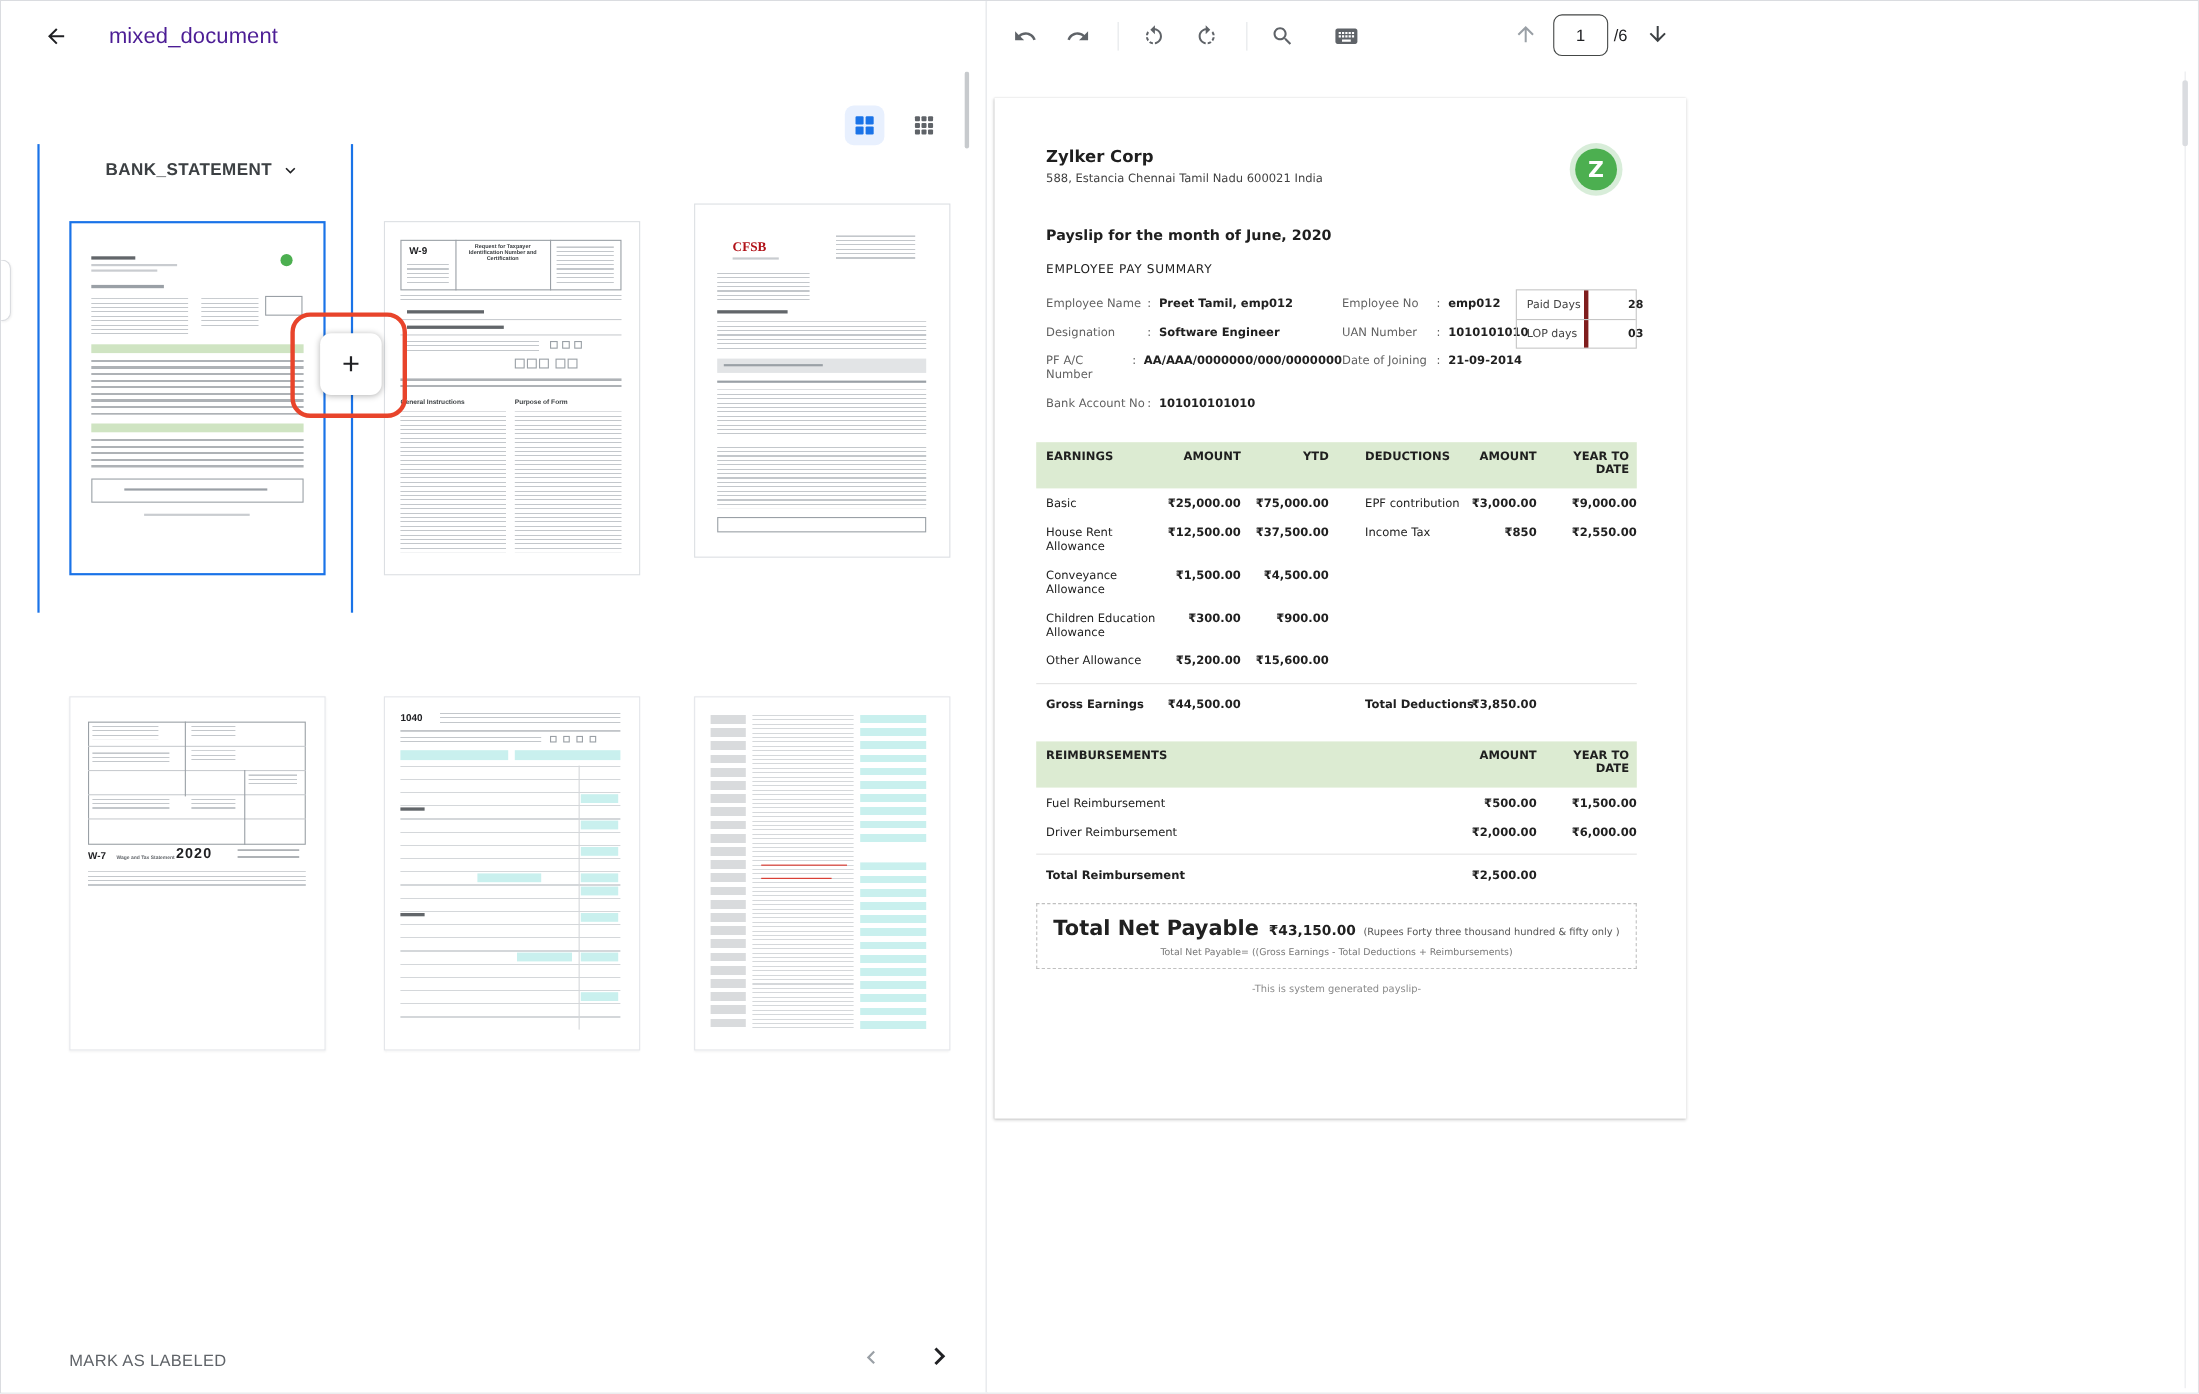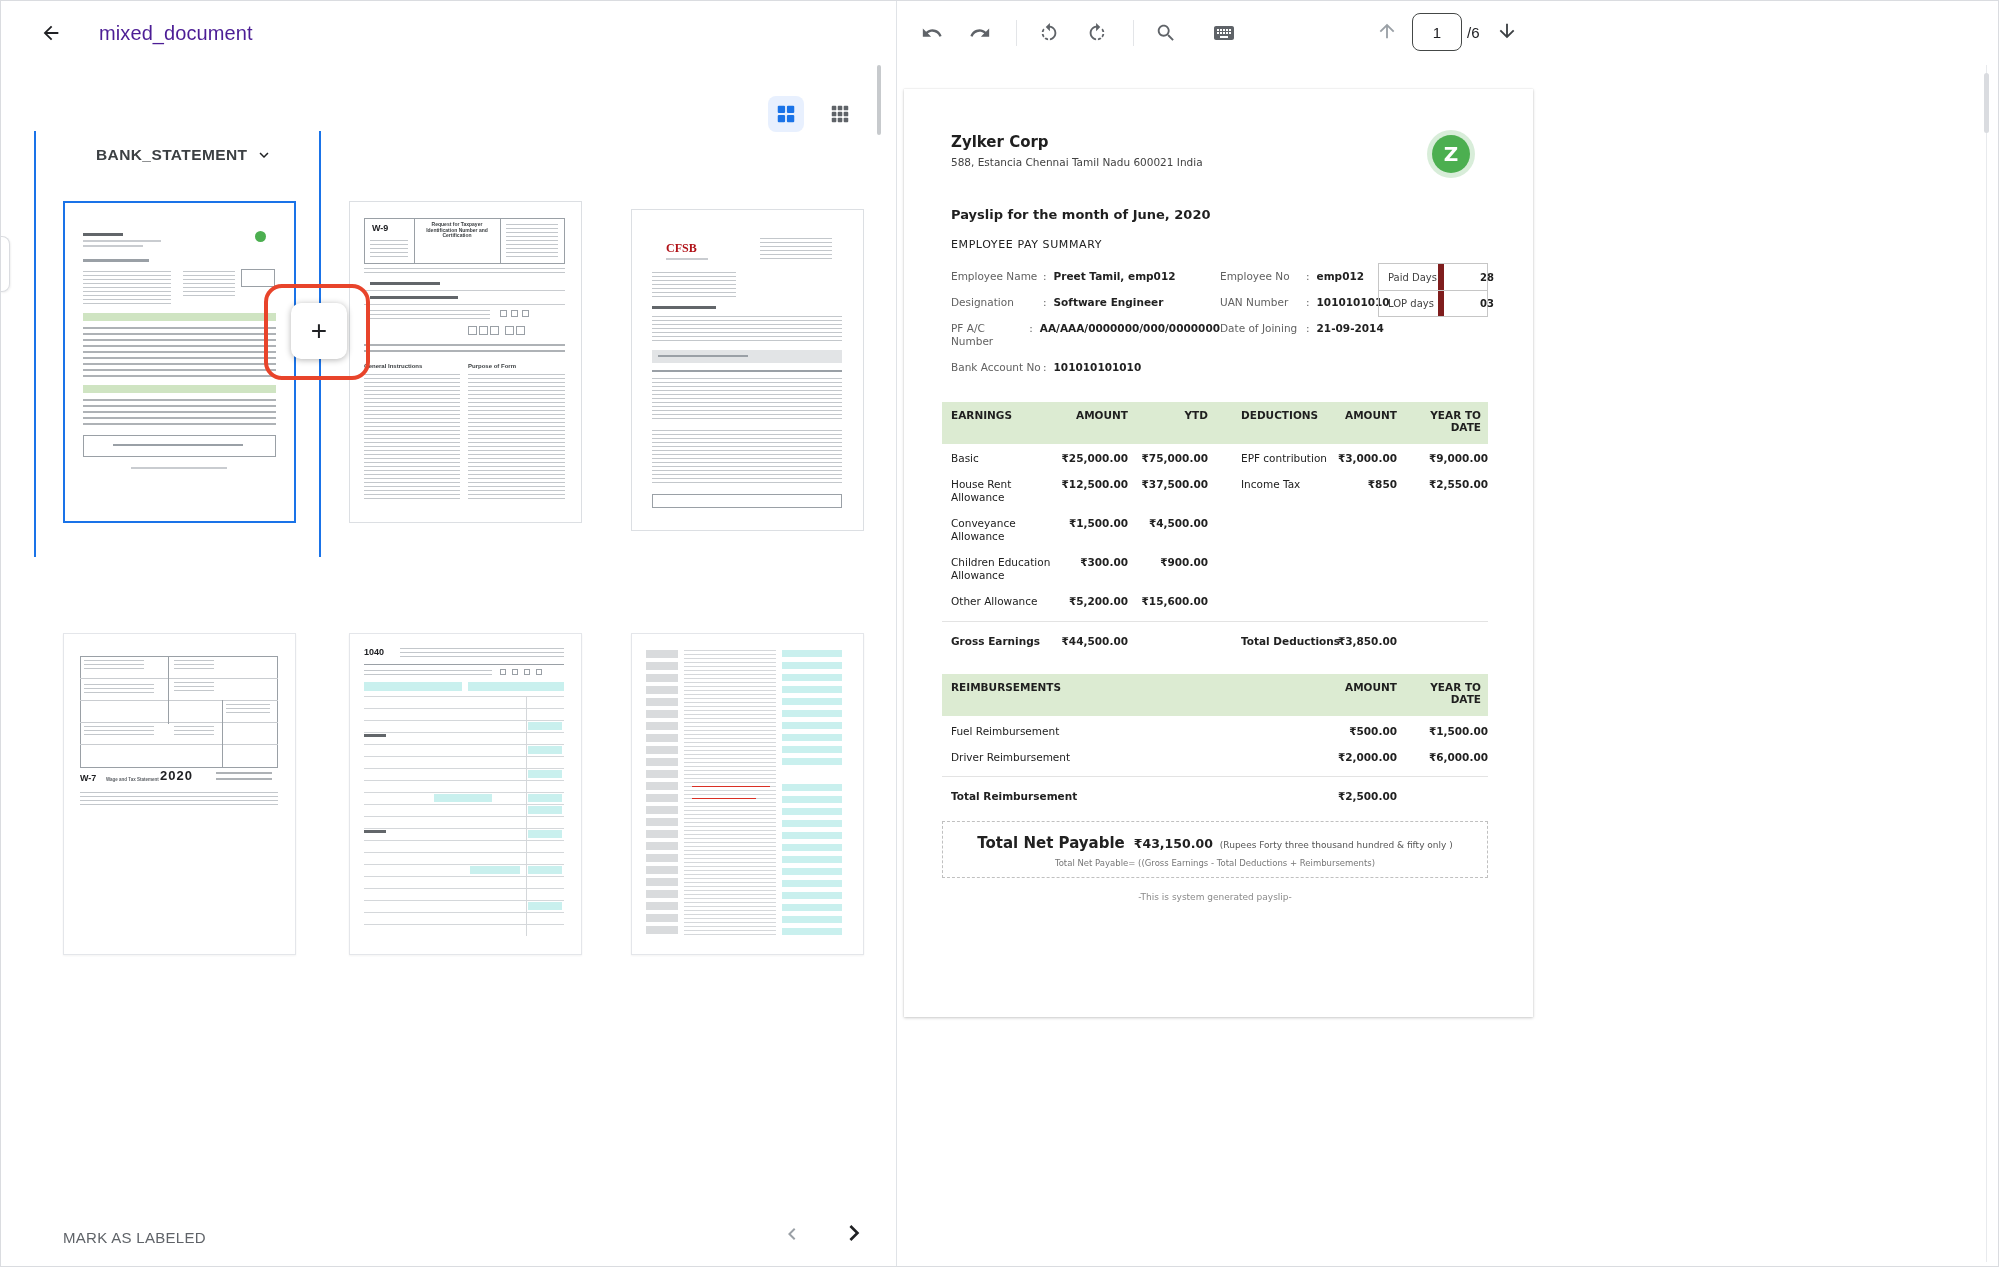--- a/index.html
+++ b/index.html
@@ -93,21 +93,21 @@
   .ps-info-r { width:200px; }
   .ps-field { display:flex; margin-bottom:13px; line-height:13px; }
   .ps-info-l .fl { width:92px; color:#616161; }
   .ps-info-r .fl { width:86px; color:#616161; }
   .fc { color:#616161; margin-right:7px; }
   .fv { font-weight:bold; color:#212121; }
   .ps-days { position:absolute; right:0; top:-7px; width:110px; border:1px solid #c6c6c6; font-size:10px; }
   .pd-row { display:flex; height:26px; align-items:center; }
   .pd-row + .pd-row { border-top:1px solid #c6c6c6; }
   .pd-l { flex:1; padding-left:9px; color:#424242; }
-  .pd-v { width:32px; border-left:6px solid #7f1d1d; text-align:right; font-weight:bold; align-self:stretch; display:flex; align-items:center; justify-content:center;padding-left:43px; }
+  .pd-v { width:32px; border-left:4px solid #7f1d1d; text-align:right; font-weight:bold; align-self:stretch; display:flex; align-items:center; justify-content:center;padding-left:43px; }
 
   .ps-tables { margin:15px 45px 0 38px; }
   .ps-thead { position:relative; height:42px; background:#dcebd2; }
   .th { position:absolute; top:7px; font-size:10.5px; font-weight:bold; color:#1f1f1f; }
   .thl0 { left:9px; } .thl1 { left:106px; width:80px; text-align:right; } .thl2 { left:186px; width:80px; text-align:right; }
   .thr0 { left:299px; } .thr1 { left:375px; width:80px; text-align:right; } .thr2 { left:455px; width:84px; text-align:right; }
   .ps-cols { display:flex; }
   .ps-col-l { width:266px; }
   .ps-col-r { width:247px; margin-left:33px; }
   .ps-row { position:relative; padding:8px 0 5px 9px; font-size:10.5px; line-height:13px; }
@@ -127,21 +127,21 @@
   .tot-r .amt { right:91px; width:86px; }
 
   .ps-thead.reimb { margin-top:27px; }
   .ps-rrow { position:relative; padding:9px 0 4px 9px; font-size:10.5px; line-height:13px; }
   .ps-rrow .a { position:absolute; right:91px; width:86px; top:9px; text-align:right; font-weight:bold; }
   .ps-rrow .yy { position:absolute; right:0; width:88px; top:9px; text-align:right; font-weight:bold; }
   .ps-rtotal { position:relative; border-top:1px solid #e3e3e3; margin-top:8px; padding:13px 0 0 9px; font-size:10.5px; font-weight:bold; }
   .ps-rtotal .a { position:absolute; right:91px; width:86px; top:13px; text-align:right; }
 
   .ps-net { border:1px dashed #c0c0c0; margin-top:19px; padding:11px 6px 9px; text-align:center; }
-  .net-label { font-size:15px; font-weight:bold; margin-right:9px; }
+  .net-label { font-size:19px; font-weight:bold; margin-right:9px; }
   .net-val { font-size:12.5px; font-weight:bold; }
   .net-words { font-size:9px; color:#555; margin-left:7px; }
   .net-formula { font-size:8.5px; color:#777; margin-top:6px; }
   .ps-note { text-align:center; font-size:9px; color:#8a8a8a; margin-top:14px; }
 </style>
 </head>
 <body>
 
 <div id="app">
 
@@ -236,21 +236,21 @@
           <i class="box" style="left:155px;top:124px;width:9px;height:9px"></i>
           <i class="box" style="left:166px;top:124px;width:9px;height:9px"></i>
           <i class="band" style="left:14px;top:142px;width:201px;height:12px"></i>
           <span class="tlabel" style="left:14px;top:161px;font-size:6px;color:#3c4043">General Instructions</span>
           <span class="tlabel" style="left:118px;top:161px;font-size:6px;color:#3c4043">Purpose of Form</span>
           <i class="bandf" style="left:14px;top:172px;width:96px;height:128px"></i>
           <i class="bandf" style="left:118px;top:172px;width:97px;height:128px"></i>
         </div>
       </div>
 
-      <div class="thumb" style="left:630px;top:144px;">
+      <div class="thumb" style="left:630px;top:120px;">
         <div class="art">
           <span class="tlabel" style="left:34px;top:32px;font-size:12px;font-family:'Liberation Serif',serif;color:#b11218">CFSB</span>
           <i class="lnl" style="left:34px;top:48px;width:42px"></i>
           <i class="bandf" style="left:128px;top:28px;width:72px;height:24px"></i>
           <i class="bandf" style="left:20px;top:62px;width:84px;height:26px"></i>
           <i class="lnd" style="left:20px;top:96px;width:64px"></i>
           <i class="bandf" style="left:20px;top:106px;width:190px;height:26px"></i>
           <i class="gry" style="left:20px;top:140px;width:190px;height:13px"></i>
           <i class="ln" style="left:26px;top:145px;width:90px"></i>
           <i class="ln" style="left:20px;top:160px;width:190px;height:2px"></i>

